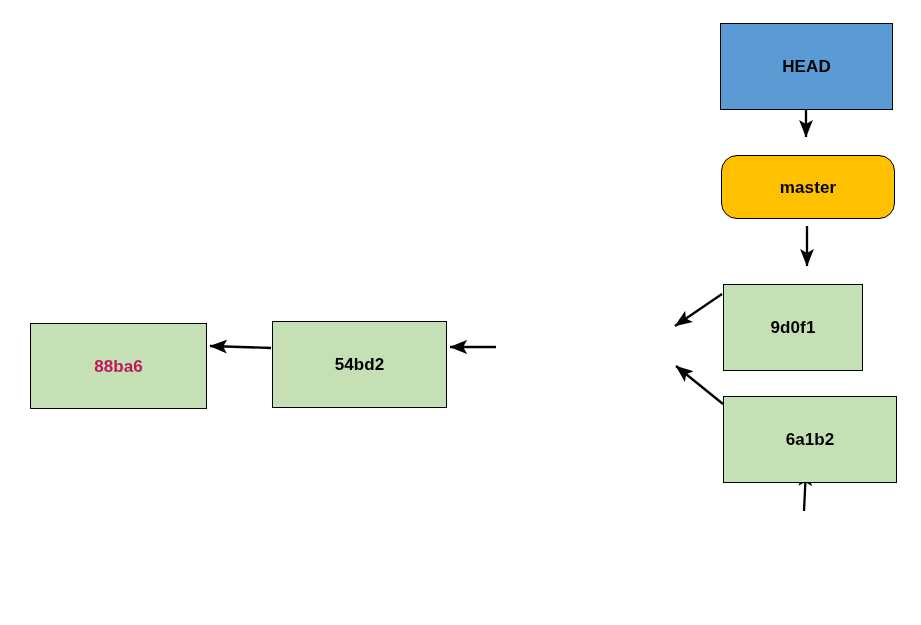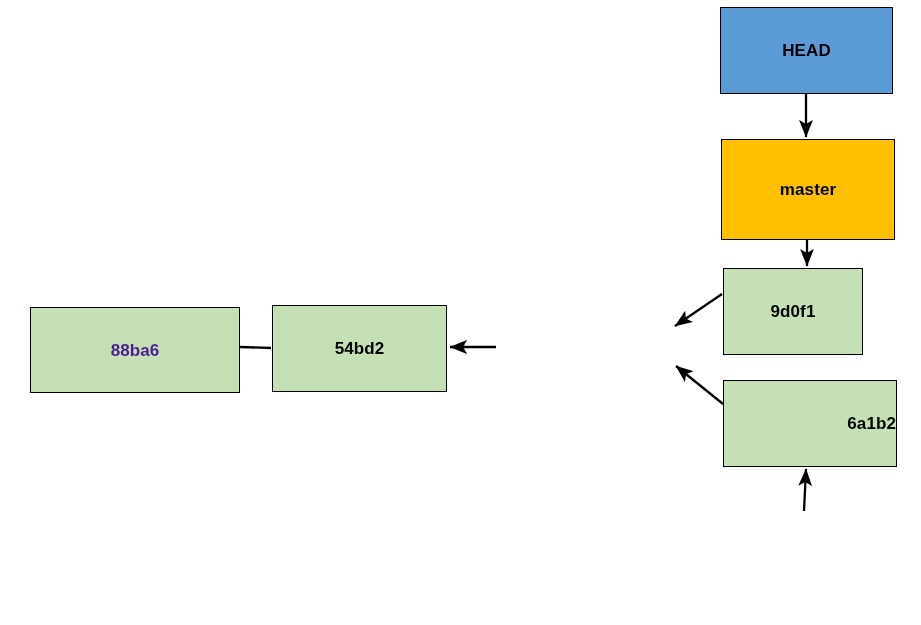--- a/index.html
+++ b/index.html
@@ -33,20 +33,21 @@
     display: flex;
     align-items: center;
     justify-content: center;
     font-weight: bold;
     font-size: 17px;
     color: #000000;
     letter-spacing: 0.1px;
     line-height: 1;
     text-align: center;
     user-select: none;
+    margin-top: 16px;
   }
   .node-label {
     display: block;
   }
 </style>
 </head>
 <body>
 
 <div id="canvas" style="background: rgb(255, 255, 255);">
 
@@ -64,35 +65,35 @@
         <line x1="804" y1="511" x2="806" y2="469" stroke="#000000" marker-end="url(#arrowhead)"></line>
         <line x1="496" y1="347" x2="450" y2="347" stroke="#000000" marker-end="url(#arrowhead)"></line>
         <line x1="271" y1="348" x2="210" y2="346" stroke="#000000" marker-end="url(#arrowhead)"></line>
       </g>
   </svg>
 
   <div class="node" style="left: 720px; top: 7px; width: 173px; height: 87px; background: rgb(91, 155, 213); border-color: rgb(0, 0, 0); color: rgb(0, 0, 0);">
     <span class="node-label">HEAD</span>
   </div>
 
-  <div class="node" style="left: 721px; top: 139px; width: 174px; height: 101px; background: rgb(255, 192, 0); border-color: rgb(0, 0, 0); color: rgb(0, 0, 0);">
+  <div class="node" style="left: 721px; top: 139px; width: 174px; height: 64px; background: rgb(255, 192, 0); border-color: rgb(0, 0, 0); color: rgb(0, 0, 0); border-radius: 16px;">
     <span class="node-label">master</span>
   </div>
 
   <div class="node" style="left: 723px; top: 268px; width: 140px; height: 87px; background: rgb(197, 224, 180); border-color: rgb(0, 0, 0); color: rgb(0, 0, 0);">
     <span class="node-label">9d0f1</span>
   </div>
 
-  <div class="node" style="left: 723px; top: 380px; width: 174px; height: 87px; background: rgb(197, 224, 180); border-color: rgb(0, 0, 0); color: rgb(0, 0, 0); justify-content: flex-end;">
+  <div class="node" style="left: 723px; top: 380px; width: 174px; height: 87px; background: rgb(197, 224, 180); border-color: rgb(0, 0, 0); color: rgb(0, 0, 0);">
     <span class="node-label">6a1b2</span>
   </div>
 
 
 
   <div class="node" style="left: 272px; top: 305px; width: 175px; height: 87px; background: rgb(197, 224, 180); border-color: rgb(0, 0, 0); color: rgb(0, 0, 0);">
     <span class="node-label">54bd2</span>
   </div>
 
-  <div class="node" style="left: 30px; top: 307px; width: 210px; height: 86px; background: rgb(197, 224, 180); border-color: rgb(0, 0, 0); color: #4c1d95;">
+  <div class="node" style="left: 30px; top: 307px; width: 177px; height: 86px; background: rgb(197, 224, 180); border-color: rgb(0, 0, 0); color: #be185d;">
     <span class="node-label">88ba6</span>
   </div>
 
 </div>
 
 </body></html>

